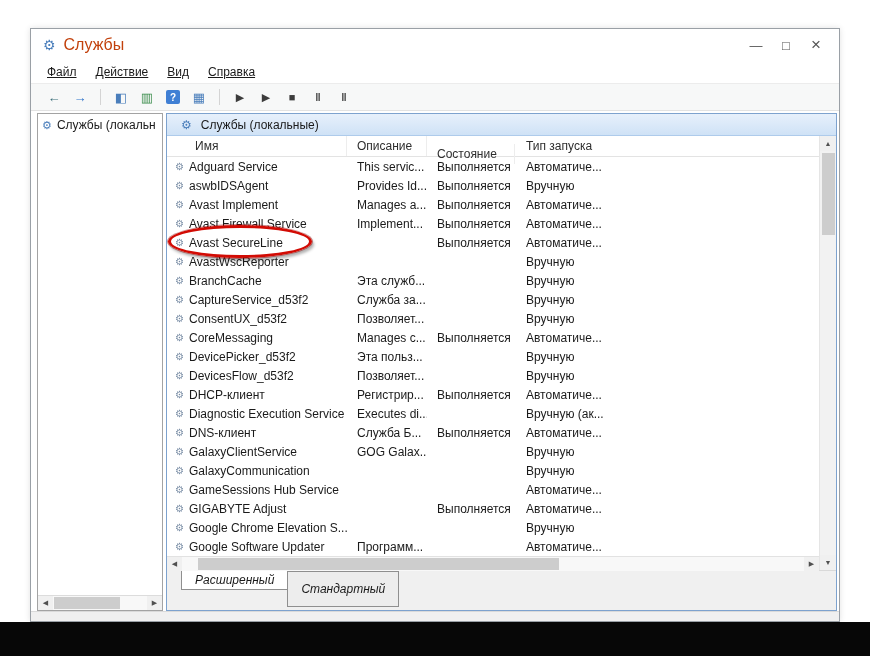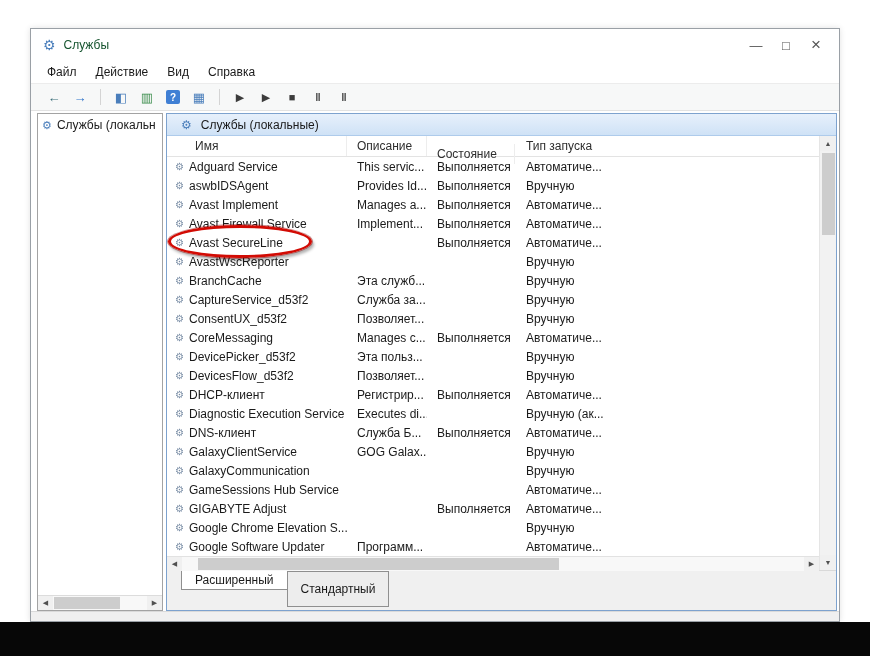--- a/index.html
+++ b/index.html
@@ -7,28 +7,28 @@
               font-family:"Liberation Sans", sans-serif; }
   .page { position:relative; width:870px; height:656px; background:#fff; }
 
   
   .window { position:absolute; left:30px; top:28px; width:810px; height:594px;
             background:#fff; border:1px solid #9aa0a6; box-shadow:0 0 6px rgba(0,0,0,.12);
             display:flex; flex-direction:column; }
 
   .titlebar { height:32px; display:flex; align-items:center; padding:0 8px 0 12px; background:#fff; flex:0 0 auto; }
   .app-icon { font-size:14px; color:#4a7ebb; margin-right:8px; }
-  .title { font-size:12px; color:#14532d; }
+  .title { font-size:16px; color:#c2410c; }
   .win-controls { margin-left:auto; display:flex; align-items:center; }
   .win-controls span { width:30px; text-align:center; color:#555; font-size:13px; cursor:default; }
   .win-controls .x { font-size:17px; }
 
   .menubar { height:22px; display:flex; align-items:center; gap:19px; padding-left:16px;
              font-size:12px; color:#1a1a1a; background:#fff; flex:0 0 auto; }
-  .menubar span { cursor:default; }
+  .menubar span { cursor:default;text-decoration:underline; }
 
   .toolbar { height:28px; display:flex; align-items:center; padding-left:12px; gap:4px;
              background:#f7f8f8; border-top:1px solid #ececec; border-bottom:1px solid #e2e2e2; flex:0 0 auto; }
   .tbtn { width:22px; height:22px; display:flex; align-items:center; justify-content:center;
           font-size:13px; color:#444; }
   .tbtn.back { color:#3a6d78; font-weight:bold; }
   .tbtn.fwd  { color:#2f73c9; font-weight:bold; }
   .tbtn.tree { color:#4a7ebb; }
   .tbtn.exp  { color:#3f8f4f; }
   .tbtn.help { color:#fff; }
@@ -95,21 +95,21 @@
                   border-top:1px solid #e2e2e2; display:flex; align-items:stretch; }
   .list-hscroll .sthumb { left:16px; width:58%; }
 
   .vscroll { width:17px; flex:0 0 auto; background:#f2f2f2; border-left:1px solid #e5e5e5;
              display:flex; flex-direction:column; align-items:center; }
   .vscroll .sbtn { width:100%; height:15px; flex:0 0 auto; }
   .vthumb { width:13px; height:82px; margin-top:2px; background:#cdcdcd; flex:0 0 auto; }
   .vspacer { flex:1 1 auto; }
 
   .tabs-region { flex:0 0 auto; height:40px; background:#f0f0f0; border-top:1px solid #d9d9d9;
-                 display:flex; align-items:flex-start; padding-left:14px; }
+                 display:flex; align-items:flex-start; padding-left:14px;font-style:italic; }
   .tab { height:19px; display:flex; align-items:center; padding:0 13px; font-size:12px; color:#1a1a1a;
          border:1px solid #8f8f8f; background:#ededed; position:relative; }
   .tab.active { background:#ffffff; border-top:none; z-index:2; }
   .tab.inactive { margin-left:-1px; height:36px; }
 
   .statusbar { flex:0 0 auto; height:10px; background:#f0f0f0; border-top:1px solid #dadada; }
 
   .taskbar { position:absolute; left:0; top:622px; width:870px; height:34px; background:#070707; }
 </style>
 </head>

